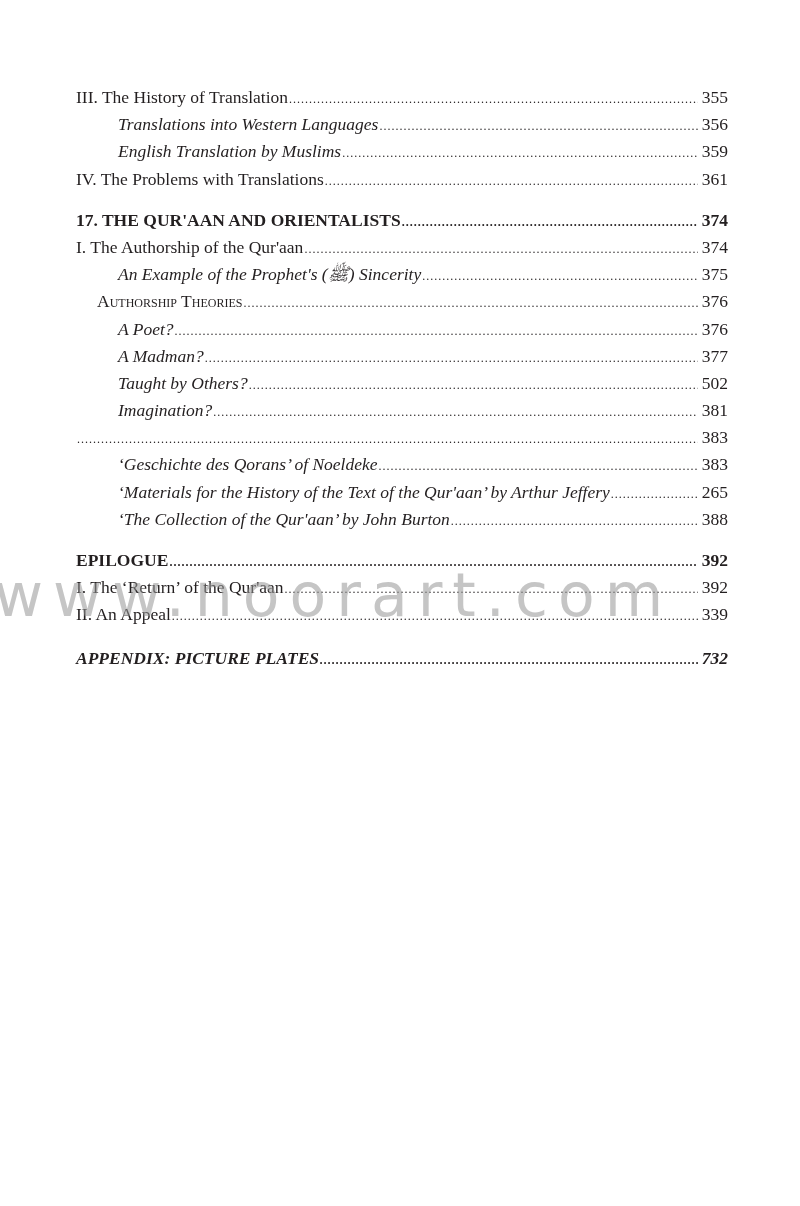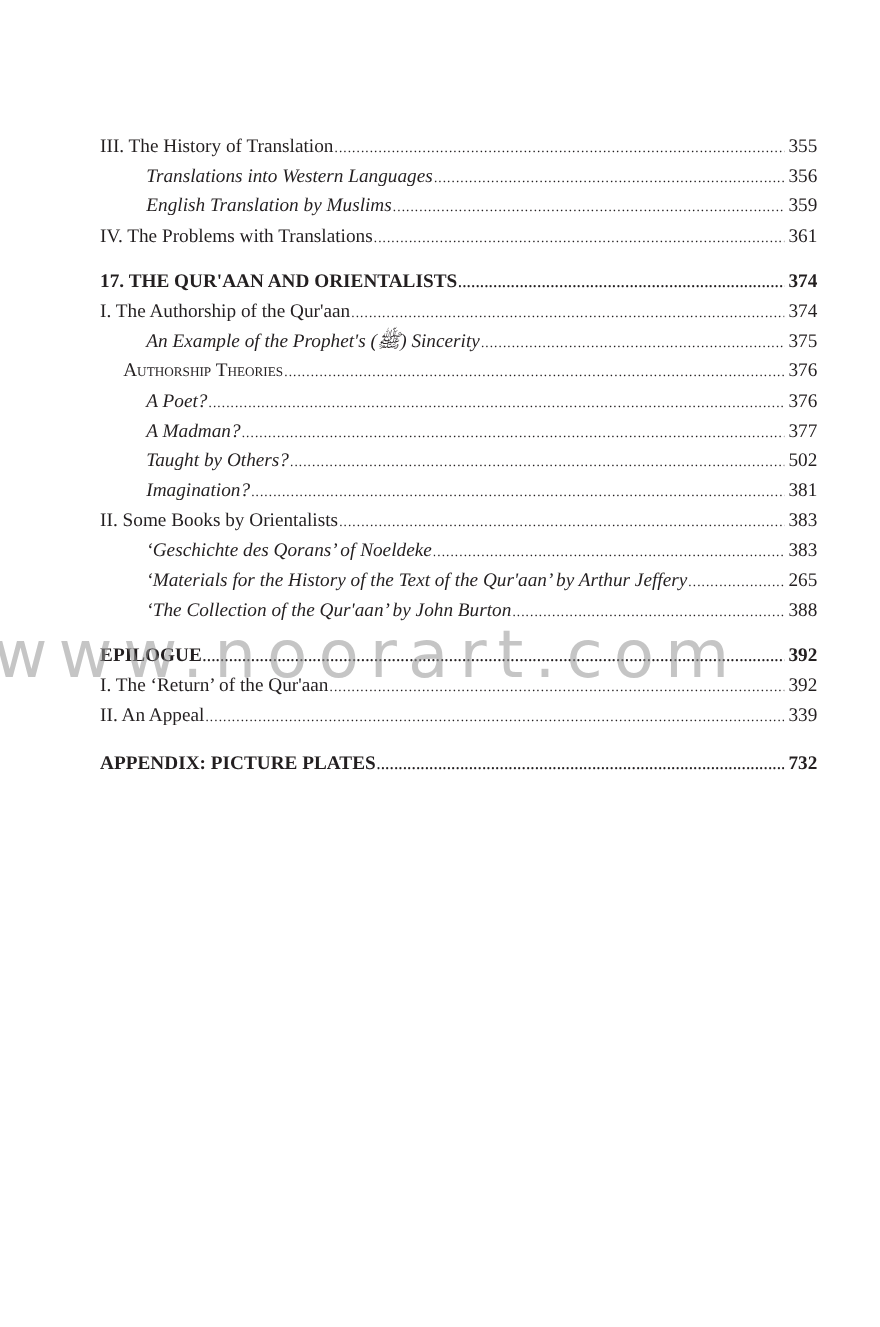--- a/index.html
+++ b/index.html
@@ -1,30 +1,30 @@
 <!DOCTYPE html>
 <html><head>
 <meta charset="utf-8">
 <style>
   html, body { margin: 0; padding: 0; background: #ffffff; }
   body { width: 800px; height: 1206px; position: relative; overflow: hidden;
          font-family: "Liberation Serif", "DejaVu Serif", serif; color: #231f20; }
-  .toc { position: absolute; left: 91px; top: 84px; width: 652px; margin-top: 35px; }
+  .toc { position: absolute; left: 76px; top: 84px; width: 652px; }
   .row { display: flex; align-items: baseline; height: 27.2px; font-size: 17.5px; line-height: 27px; white-space: nowrap; }
   .row .label { flex: 0 0 auto; }
   .row .dots { flex: 1 1 auto; overflow: hidden; margin: 0 4px 0 1px; letter-spacing: 1px; font-size: 12px; }
   .row .dots::after { content: "................................................................................................................................................................................................................................................................"; }
   .row .page { flex: 0 0 auto; }
   .indent1 { padding-left: 42px; }
   .indent-sc { padding-left: 21px; }
   .italic .label { font-style: italic; }
   .bold .label, .bold .page, .bold .dots { font-weight: bold; }
   .smallcaps .label { font-variant: small-caps; }
   .gap-before { margin-top: 14px; }
-  .gap-big { margin-top: 16px; }
+  .gap-big { margin-top: 16px; font-style: italic; }
   .watermark { position: absolute; left: -6px; top: 560px; font-family: "DejaVu Sans", sans-serif;
                font-size: 60px; letter-spacing: 10px; color: rgba(150,150,150,0.55); pointer-events: none; white-space: nowrap; }
 </style>
 </head>
 <body>
 
 <div class="toc">
   <div class="row">
     <span class="label">III. The History of Translation</span>
       <span class="dots"></span>
@@ -80,21 +80,20 @@
     <span class="label">Taught by Others?</span>
       <span class="dots"></span>
       <span class="page">502</span>
   </div>
   <div class="row indent1 italic">
     <span class="label">Imagination?</span>
       <span class="dots"></span>
       <span class="page">381</span>
   </div>
   <div class="row">
-    <span class="label">II. Some Books by Orientalists</span>
       <span class="dots"></span>
       <span class="page">383</span>
   </div>
   <div class="row indent1 italic">
     <span class="label">‘Geschichte des Qorans’ of Noeldeke</span>
       <span class="dots"></span>
       <span class="page">383</span>
   </div>
   <div class="row indent1 italic">
     <span class="label">‘Materials for the History of the Text of the Qur'aan’ by Arthur Jeffery</span>

